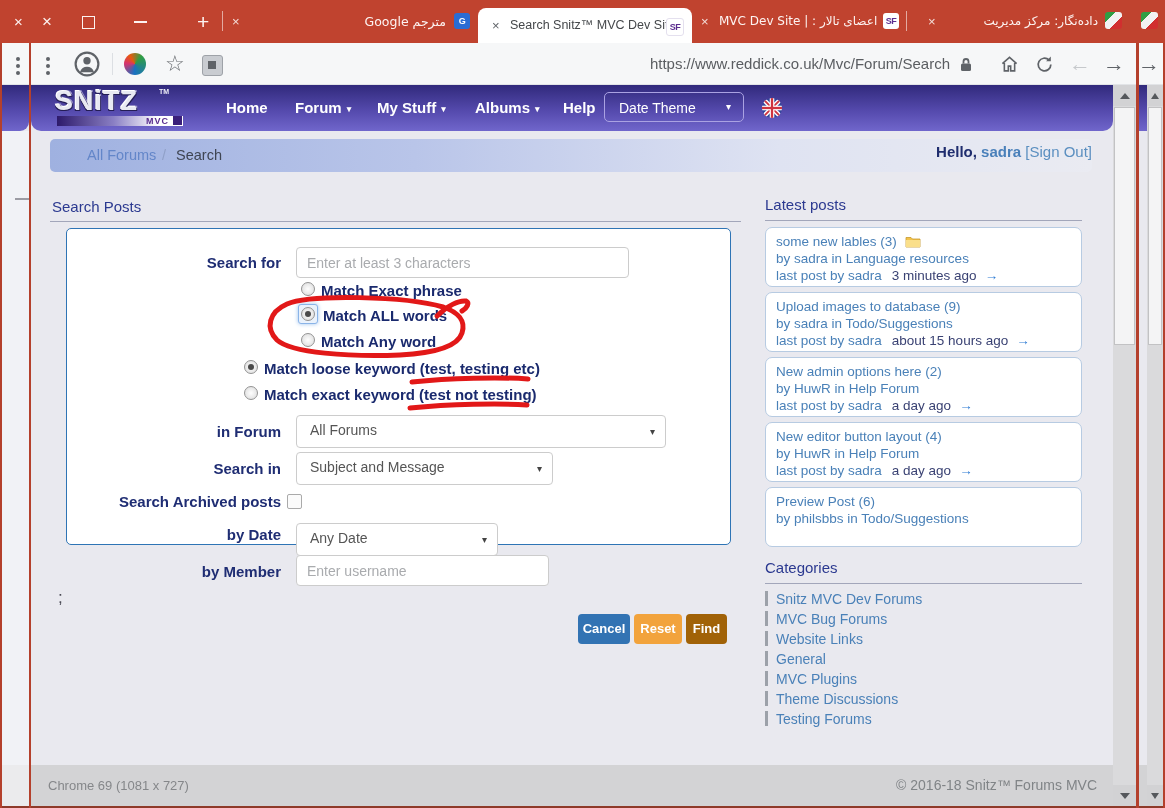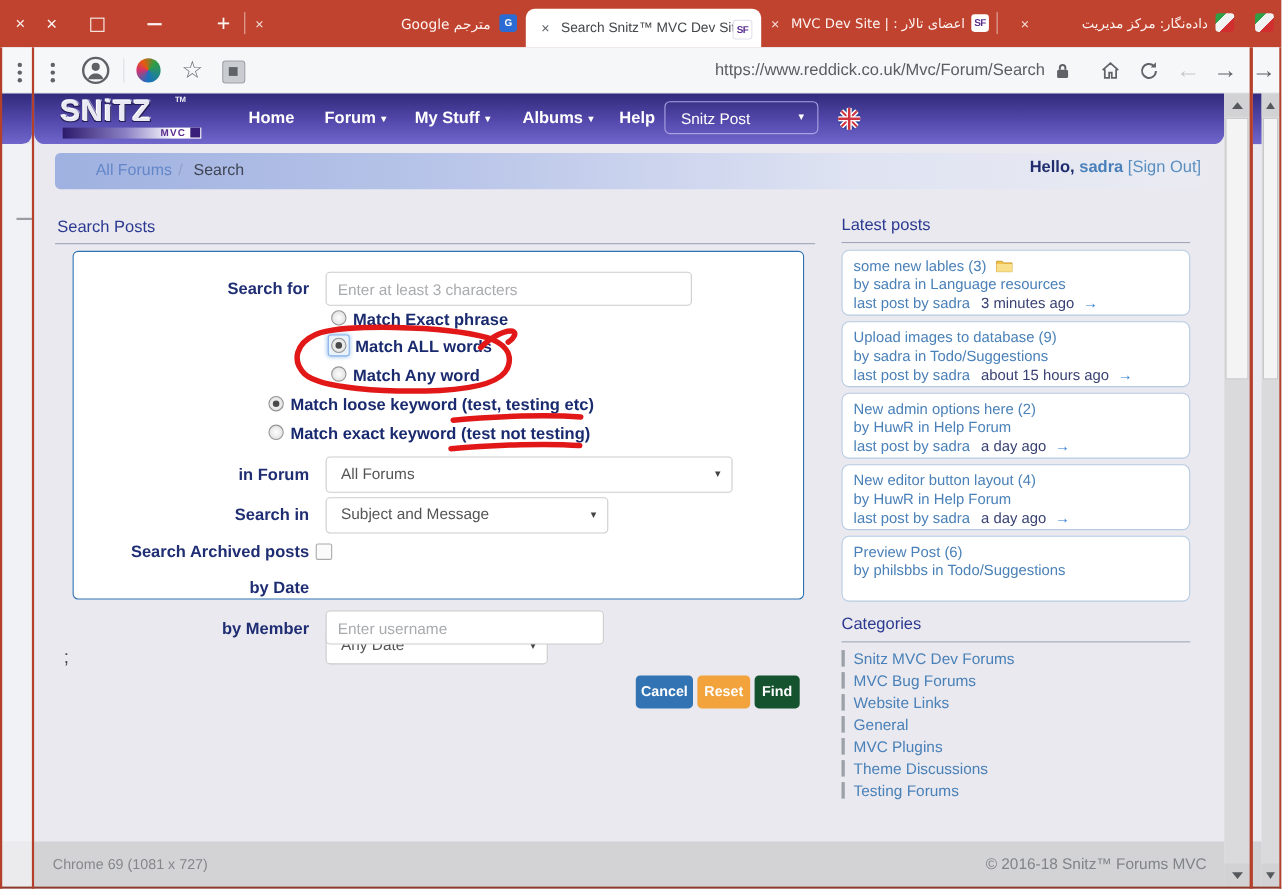--- a/index.html
+++ b/index.html
@@ -180,21 +180,21 @@
     </div>
   </div>
 
   <span class="abs nav-item" style="left:195px;">Home</span>
   <span class="abs nav-item" style="left:264px;"><span>Forum</span><span class="nav-caret">▾</span></span>
   <span class="abs nav-item" style="left:346px;"><span>My Stuff</span><span class="nav-caret">▾</span></span>
   <span class="abs nav-item" style="left:444px;"><span>Albums</span><span class="nav-caret">▾</span></span>
   <span class="abs nav-item" style="left:532px;">Help</span>
 
   <div id="theme-select" class="abs">
-    <span>Snitz Post</span>
+    <span>Date Theme</span>
     <span class="abs" style="right:12px;top:0;font-size:10px;line-height:28px;">▾</span>
   </div>
 
   <svg class="abs" style="left:730px;top:12px;" width="22" height="22" viewBox="0 0 24 24">
     <defs>
         <clipPath id="fc">
           <circle cx="12" cy="12" r="11"></circle>
         </clipPath>
       </defs>
     <g clip-path="url(#fc)">
@@ -259,31 +259,31 @@
   <div class="abs f-label" style="left:0;top:231px;">Search in</div>
   <div class="abs selbox" style="left:229px;top:223px;width:255px;height:31px;">
     <div class="val">Subject and Message</div>
     <span class="sel-caret">▾</span>
   </div>
 
   <div class="abs f-label" style="left:0;top:264px;">Search Archived posts</div>
   <span class="abs checkbox" style="left:220px;top:265px;"></span>
 
   <div class="abs f-label" style="left:0;top:297px;">by Date</div>
-  <div class="abs selbox" style="left:229px;top:294px;width:200px;height:31px;margin-top:48px;">
+  <div class="abs selbox" style="left:229px;top:294px;width:200px;height:31px;">
     <div class="val">Any Date</div>
     <span class="sel-caret">▾</span>
   </div>
 
   <div class="abs f-label" style="left:0;top:334px;">by Member</div>
   <input class="abs f-input" style="left: 229px; top: 326px; width: 253px; height: 31px;" placeholder="Enter username">
 
   <div class="abs btn" style="left:511px;top:385px;width:52px;background:#3273b3;">Cancel</div>
   <div class="abs btn" style="left:567px;top:385px;width:48px;background:#f2a33c;">Reset</div>
-  <div class="abs btn" style="left:619px;top:385px;width:41px;background:#14532d;">Find</div>
+  <div class="abs btn" style="left:619px;top:385px;width:41px;background:#a16207;">Find</div>
 </div>
 
 <span class="abs" style="left:58px;top:588px;font-size:17px;color:#4a4a55;">;</span>
 
 <div class="abs sec-head" style="left:765px;top:196px;">Latest posts</div>
 <div class="abs sec-hr" style="left:765px;top:220px;width:317px;"></div>
 
 <div class="abs card" style="top:227px;">
   <div><span class="c-link">some new lables (3)</span>
     <svg width="16" height="13" viewBox="0 0 16 13" style="vertical-align:-2px;margin-left:4px;">

